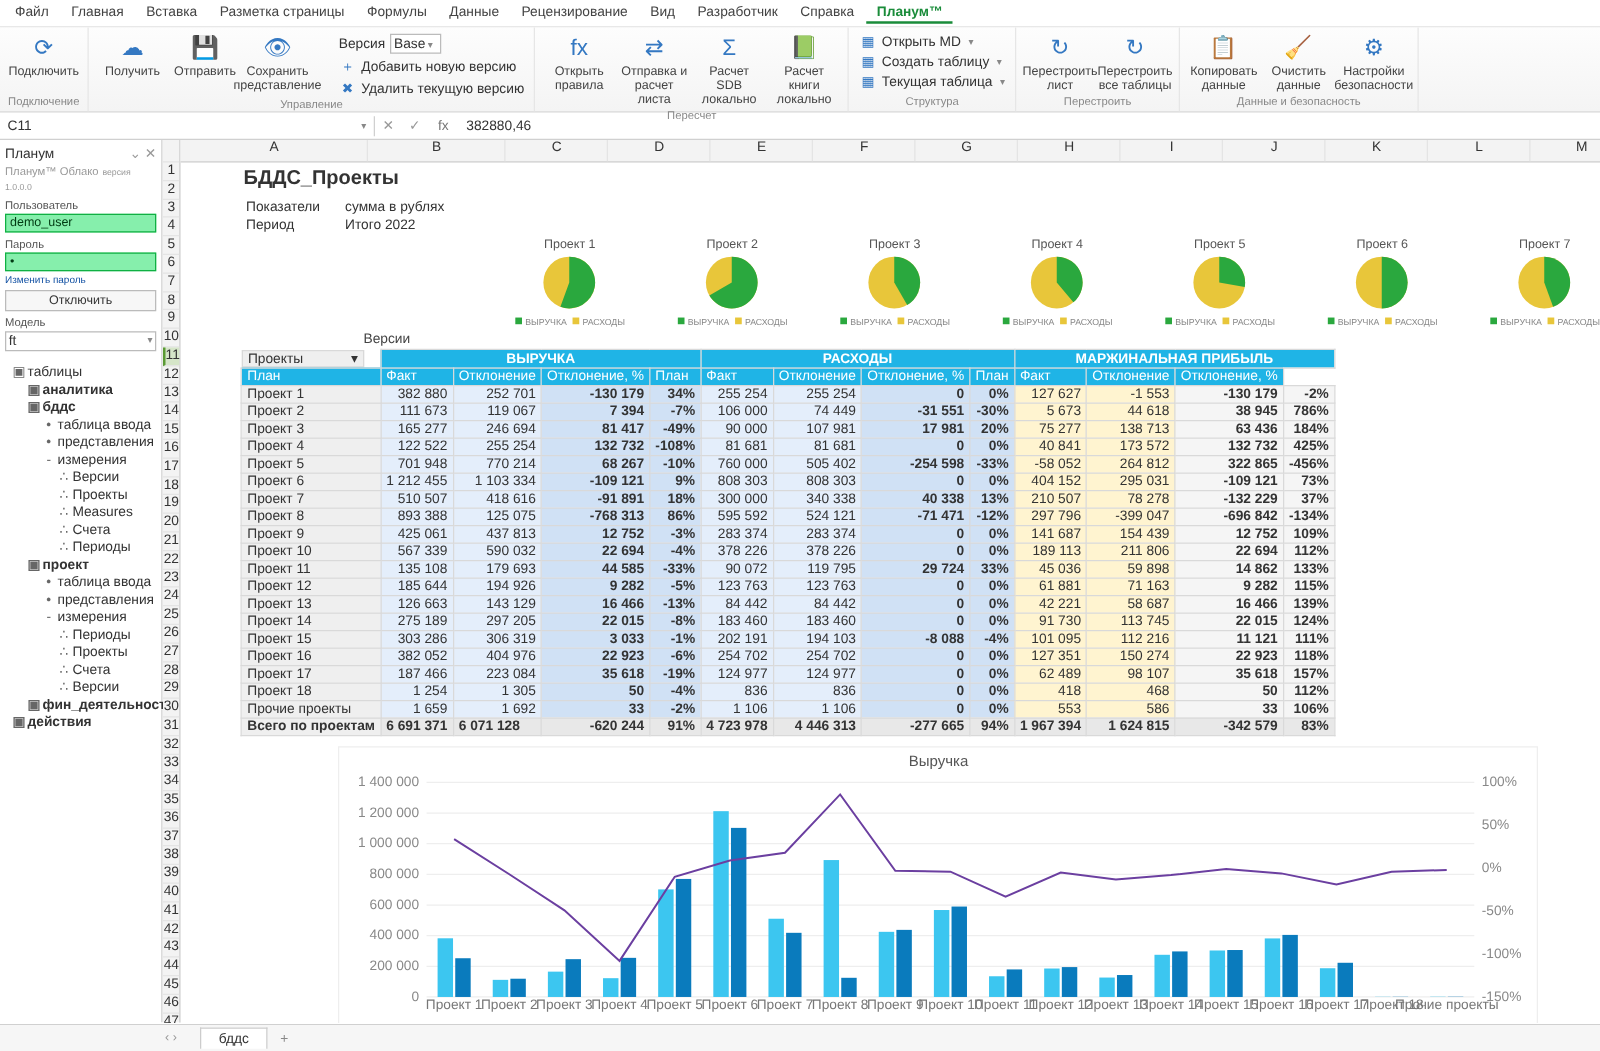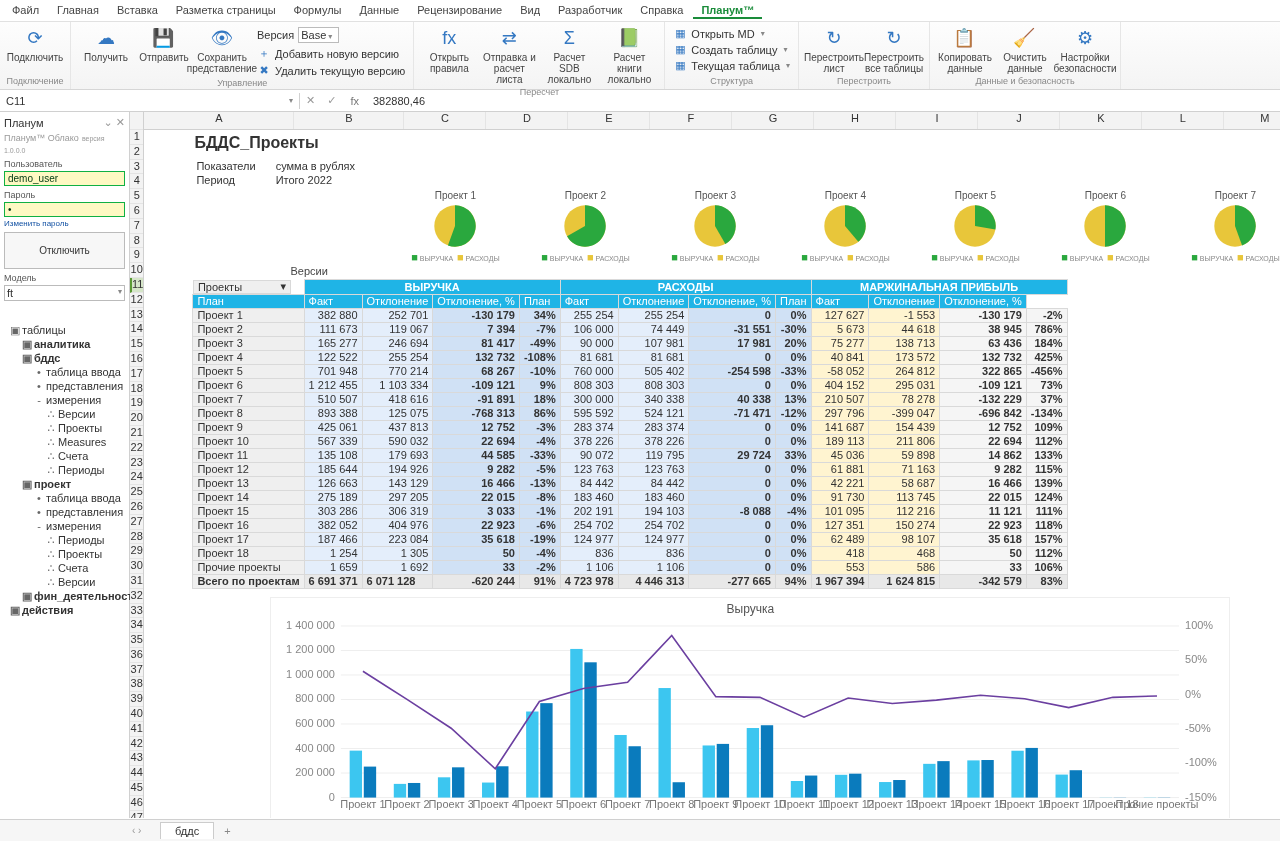--- a/index.html
+++ b/index.html
@@ -19,25 +19,25 @@
 .grplabel{font-size:9px;color:#888;padding-bottom:1px}
 .namebox{display:flex;align-items:center;border-bottom:1px solid #d0d0d0;height:22px}
 .namebox .cell{width:300px;border-right:1px solid #d0d0d0;padding:2px 6px;display:flex;align-items:center;justify-content:space-between}
 .namebox .fx{padding:0 8px;color:#777}
 .namebox .formula{flex:1;padding:2px 6px}
 .workarea{display:flex;height:calc(100vh - 135px)}
 .sidepanel{width:130px;border-right:1px solid #d0d0d0;padding:4px;background:#fff;display:flex;flex-direction:column;gap:2px;font-size:10px}
 .sidepanel h3{font-size:13px;font-weight:400;color:#555;display:flex;justify-content:space-between;align-items:center}
 .sp-sub{font-size:9px;color:#999}
 .sp-lbl{font-size:9px;color:#555;margin-top:2px}
-.sp-inp{background:#fef9c3;color:#003a12;padding:1px 3px;font-size:10px;border:1px solid #10b043}
+.sp-inp{background:#86efac;color:#003a12;padding:1px 3px;font-size:10px;border:1px solid #10b043}
 .sp-link{font-size:8px;color:#1251a3;}
-.sp-btn{border:1px solid #bbb;background:#f7f7f7;font-size:10px;padding:12px;margin-top:2px;text-align:center}
+.sp-btn{border:1px solid #bbb;background:#f7f7f7;font-size:10px;padding:2px;margin-top:2px;text-align:center}
 .sp-sel{border:1px solid #bbb;background:#fff;padding:1px 2px}
-.tree{margin-top:20px;font-size:10px;color:#333;line-height:14px}
+.tree{margin-top:8px;font-size:10px;color:#333;line-height:14px}
 .tree div{white-space:nowrap}
 .tree .n1{padding-left:6px}
 .tree .n2{padding-left:18px}
 .tree .n3{padding-left:30px}
 .tree .n4{padding-left:42px}
 .tree .b{font-weight:700}
 .tree .ic{display:inline-block;width:10px;text-align:center;margin-right:2px;color:#666}
 .grid{flex:1;display:flex;overflow:auto;position:relative}
 .rowhdr{width:26px;background:#f3f3f3;border-right:1px solid #d0d0d0;text-align:center;font-size:10px;color:#666}
 .rowhdr div{height:14.8px;border-bottom:1px solid #e4e4e4}
@@ -113,21 +113,21 @@
           </div>
           <div class="bigbtn">
             <div class="ic">💾</div>
             <div class="lbl">Отправить</div>
           </div>
           <div class="bigbtn">
             <div class="ic">👁</div>
             <div class="lbl">Сохранить представление</div>
           </div>
         </div>
-   <div class="smallcol" style="margin-left:2px">
+   <div class="smallcol" style="margin-left:16px">
     <div class="smallrow">
             <span>Версия</span>
      <span class="sp-sel" style="width:41px"><span>Base</span><span class="drop">▾</span></span>
           </div>
     <div class="smallrow">
             <span class="ic">＋</span>
             <span>Добавить новую версию</span>
           </div>
     <div class="smallrow">
             <span class="ic">✖</span>

